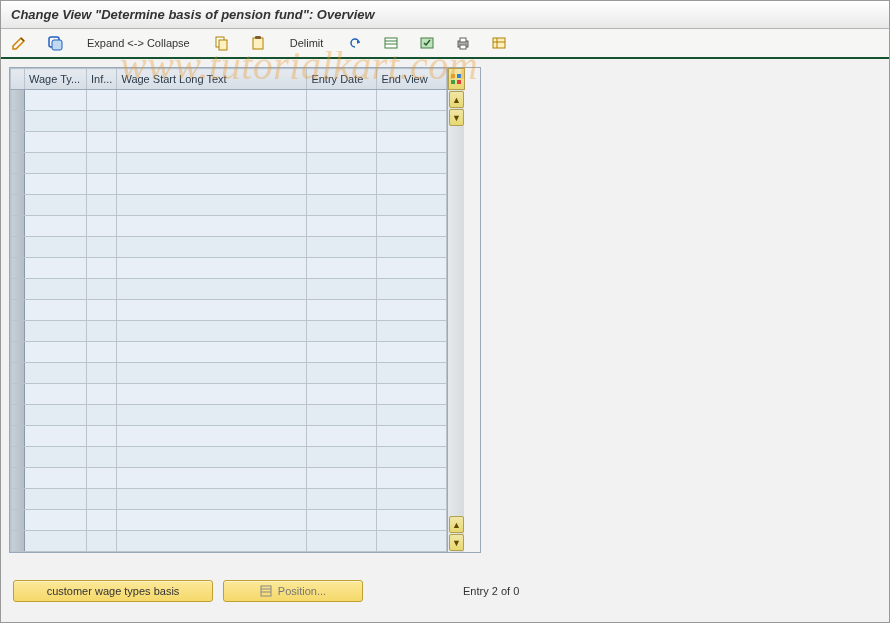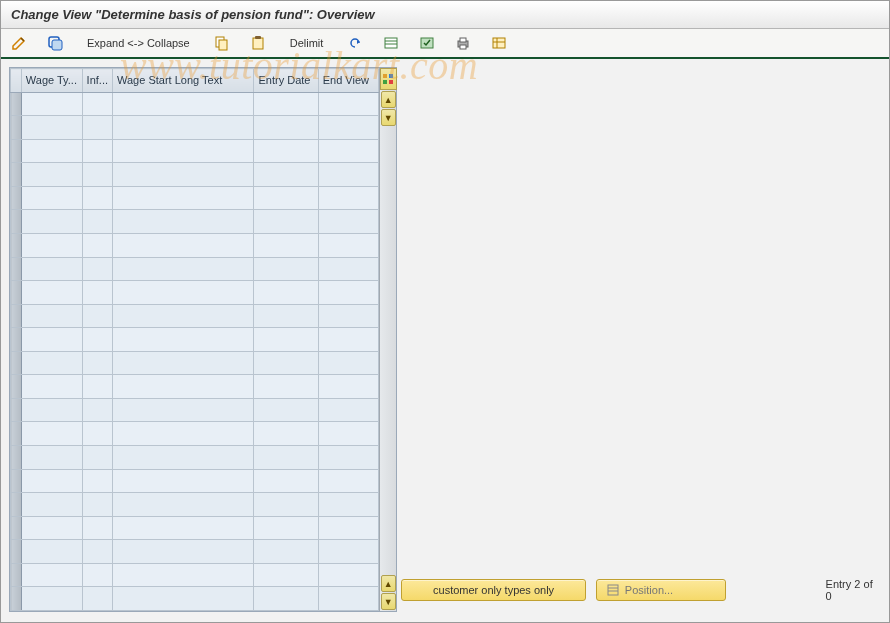--- a/index.html
+++ b/index.html
@@ -42,21 +42,21 @@
     }
     .tb-label {
       padding: 0 6px;
       color: #333;
       cursor: pointer;
       font-size: 11px;
     }
     .content {
       padding: 8px;
       display: flex;
-      flex-direction: row;
+      flex-direction: column;
       height: calc(100% - 60px);
     }
     .grid-wrap {
       display: flex;
       width: 472px;
       border: 1px solid #9aa8b8;
     }
     .grid {
       border-collapse: collapse;
       table-layout: fixed;
@@ -134,21 +134,21 @@
       height: 22px;
       font-size: 11px;
       cursor: pointer;
       display: inline-flex;
       align-items: center;
       gap: 6px;
       color: #333;
       box-shadow: inset 0 1px 0 rgba(255,255,255,0.5);
     }
     .btn.wide { width: 200px; justify-content: center; }
-    .btn.pos { width: 140px; justify-content: flex-start; color: #777;}
+    .btn.pos { width: 140px; justify-content: center; color: #777;}
     .status { margin-left: 90px; color: #333; }
     .watermark {
       position: absolute;
       left: 120px;
       top: 42px;
       font-size: 40px;
       color: rgba(235, 152, 43, 0.35);
       font-family: Georgia, serif;
       font-style: italic;
       pointer-events: none;
@@ -428,21 +428,21 @@
         <div class="scroll-btn">▼</div>
       </div>
       <div>
         <div class="scroll-btn">▲</div>
         <div class="scroll-btn">▼</div>
       </div>
     </div>
   </div>
 
   <div class="bottom-bar">
-    <button class="btn wide">customer only types only</button>
+    <button class="btn wide">customer wage types basis</button>
     <button class="btn pos">
       <svg width="12" height="12" viewBox="0 0 12 12">
           <rect x="1" y="1" width="10" height="10" fill="none" stroke="#888"></rect>
           <line x1="1" y1="4" x2="11" y2="4" stroke="#888"></line>
           <line x1="1" y1="7" x2="11" y2="7" stroke="#888"></line>
         </svg>
       <span>Position...</span>
     </button>
     <span class="status">Entry 2 of 0</span>
   </div>

